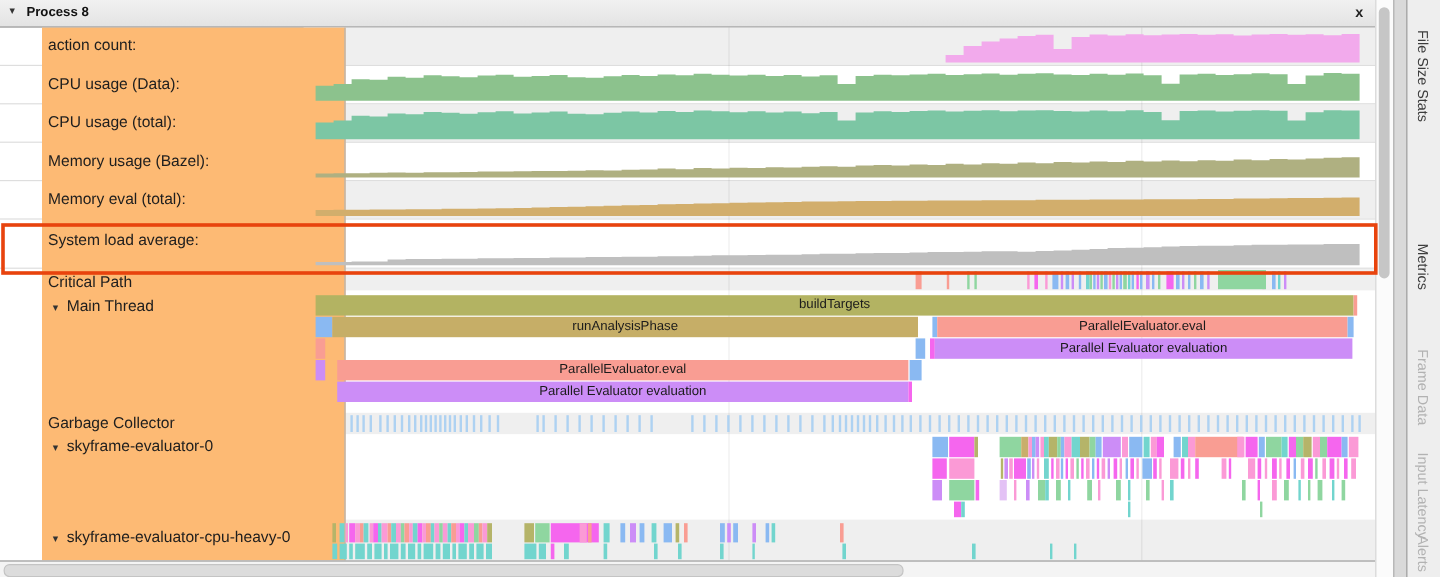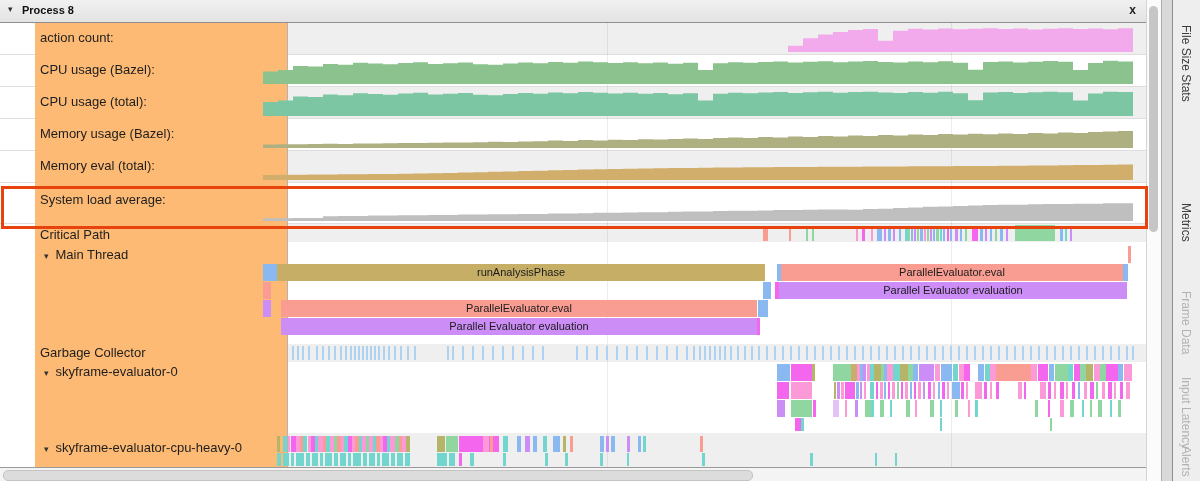--- a/index.html
+++ b/index.html
@@ -72,21 +72,21 @@
   <div class="sep" style="top:118px;"></div>
   <div class="sep" style="top:150px;"></div>
   <div class="sep" style="top:182px;"></div>
   <div class="sep" style="top:223px;"></div>
 
   <div class="gridline" style="left:607px;"></div>
   <div class="gridline" style="left:951px;"></div>
 
   <div class="label-panel">
     <div class="track-label" style="top:7px;">action count:</div>
-    <div class="track-label" style="top:39px;">CPU usage (Bazel):</div>
+    <div class="track-label" style="top:39px;">CPU usage (Data):</div>
     <div class="track-label" style="top:71px;">CPU usage (total):</div>
     <div class="track-label" style="top:103px;">Memory usage (Bazel):</div>
     <div class="track-label" style="top:135px;">Memory eval (total):</div>
     <div class="track-label" style="top:169px;">System load average:</div>
     <div class="track-label" style="top:204px;">Critical Path</div>
     <div class="track-label lbl-indent" style="top:224px;"><span class="tri2">▾</span><span>Main Thread</span></div>
     <div class="track-label" style="top:322px;">Garbage Collector</div>
     <div class="track-label lbl-indent" style="top:341px;"><span class="tri2">▾</span><span>skyframe-evaluator-0</span></div>
     <div class="track-label lbl-indent" style="top:417px;"><span class="tri2">▾</span><span>skyframe-evaluator-cpu-heavy-0</span></div>
   </div>
@@ -135,20 +135,21 @@
       <div class="slice" style="left: 985px; top: 226px; width: 2px; height: 15px; background: rgb(204, 141, 247); line-height: 15px;"></div>
       <div class="slice" style="left: 990px; top: 226px; width: 2px; height: 15px; background: rgb(138, 185, 242); line-height: 15px;"></div>
       <div class="slice" style="left: 995px; top: 226px; width: 2px; height: 15px; background: rgb(143, 214, 160); line-height: 15px;"></div>
       <div class="slice" style="left: 1000px; top: 226px; width: 3px; height: 15px; background: rgb(138, 185, 242); line-height: 15px;"></div>
       <div class="slice" style="left: 1006px; top: 226px; width: 2px; height: 15px; background: rgb(204, 141, 247); line-height: 15px;"></div>
       <div class="slice" style="left: 1052px; top: 226px; width: 2px; height: 15px; background: rgb(251, 154, 214); line-height: 15px;"></div>
       <div class="slice" style="left: 1060px; top: 226px; width: 3px; height: 15px; background: rgb(138, 185, 242); line-height: 15px;"></div>
       <div class="slice" style="left: 1065px; top: 226px; width: 2px; height: 15px; background: rgb(114, 213, 206); line-height: 15px;"></div>
       <div class="slice" style="left: 1070px; top: 226px; width: 2px; height: 15px; background: rgb(204, 141, 247); line-height: 15px;"></div>
       <div class="slice slice-sm" style="left: 1015px; top: 225px; width: 32px; height: 16px; background: rgb(143, 214, 160); line-height: 16px;">act...</div>
+      <div class="slice" style="left: 263px; top: 246px; width: 865px; height: 17px; background: rgb(179, 179, 98); line-height: 17px;">buildTargets</div>
       <div class="slice" style="left: 1128px; top: 246px; width: 3px; height: 17px; background: rgb(249, 157, 147); line-height: 17px;"></div>
       <div class="slice" style="left: 263px; top: 264px; width: 14px; height: 17px; background: rgb(138, 185, 242); line-height: 17px;"></div>
       <div class="slice" style="left: 277px; top: 264px; width: 488px; height: 17px; background: rgb(198, 174, 103); line-height: 17px;">runAnalysisPhase</div>
       <div class="slice" style="left: 777px; top: 264px; width: 4px; height: 17px; background: rgb(138, 185, 242); line-height: 17px;"></div>
       <div class="slice" style="left: 781px; top: 264px; width: 342px; height: 17px; background: rgb(249, 157, 147); line-height: 17px;">ParallelEvaluator.eval</div>
       <div class="slice" style="left: 1123px; top: 264px; width: 5px; height: 17px; background: rgb(138, 185, 242); line-height: 17px;"></div>
       <div class="slice" style="left: 263px; top: 282px; width: 8px; height: 17px; background: rgb(249, 157, 147); line-height: 17px;"></div>
       <div class="slice" style="left: 763px; top: 282px; width: 8px; height: 17px; background: rgb(138, 185, 242); line-height: 17px;"></div>
       <div class="slice" style="left: 775px; top: 282px; width: 4px; height: 17px; background: rgb(245, 102, 238); line-height: 17px;"></div>
       <div class="slice" style="left: 779px; top: 282px; width: 348px; height: 17px; background: rgb(204, 141, 247); line-height: 17px;">Parallel Evaluator evaluation</div>

